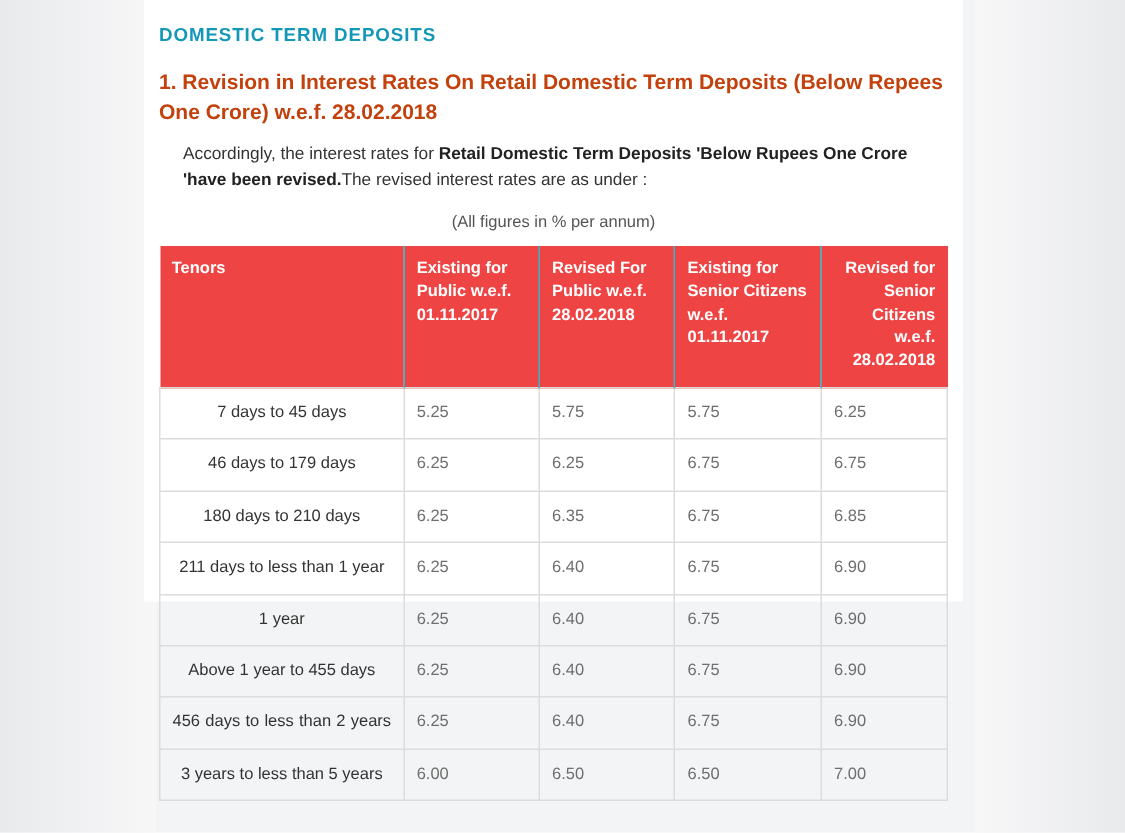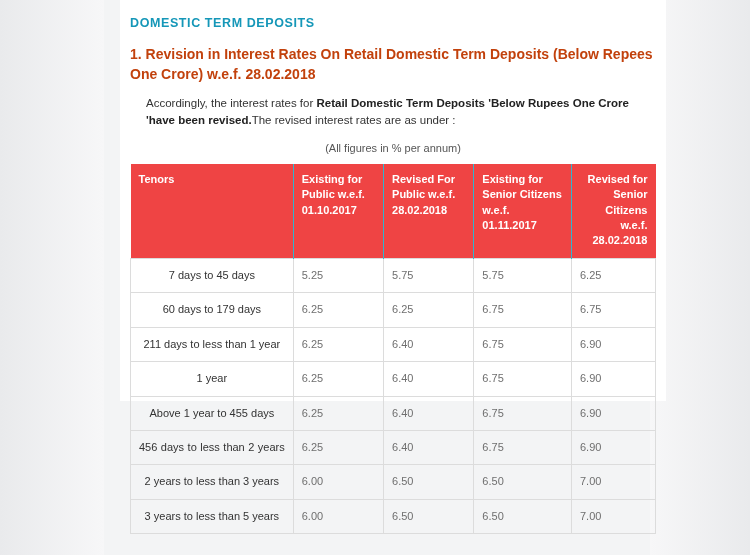--- a/index.html
+++ b/index.html
@@ -15,21 +15,21 @@
   }
   .page {
     position: relative;
     width: 750px;
     height: 555px;
     background: #f3f4f5;
     box-sizing: border-box;
   }
   .sheet {
     position: absolute;
-    left: 120px;
+    left: 96px;
     top: 0;
     width: 546px;
     height: 401px;
     background: #ffffff;
     box-sizing: border-box;
     padding: 12px 10px 0 10px;
   }
   .edge-left {
     position: absolute;
     left: 0; top: 0;
@@ -140,40 +140,47 @@
       <colgroup>
         <col class="col-0">
           <col class="col-1">
           <col class="col-2">
           <col class="col-3">
           <col class="col-4">
       </colgroup>
       <thead>
         <tr>
           <th>Tenors</th>
-          <th>Existing for Public w.e.f. 01.10.2017</th>
+          <th>Existing for Public w.e.f. 01.11.2017</th>
           <th>Revised For Public w.e.f. 28.02.2018</th>
           <th>Existing for Senior Citizens w.e.f. 01.11.2017</th>
           <th>Revised for Senior Citizens w.e.f. 28.02.2018</th>
         </tr>
       </thead>
       <tbody>
         <tr>
           <td class="tenor">7 days to 45 days</td>
           <td class="val">5.25</td>
           <td class="val">5.75</td>
           <td class="val">5.75</td>
           <td class="val">6.25</td>
         </tr>
         <tr>
-          <td class="tenor">60 days to 179 days</td>
-          <td class="val">6.25</td>
-          <td class="val">6.25</td>
-          <td class="val">6.75</td>
-          <td class="val">6.75</td>
+          <td class="tenor">46 days to 179 days</td>
+          <td class="val">6.25</td>
+          <td class="val">6.25</td>
+          <td class="val">6.75</td>
+          <td class="val">6.75</td>
+        </tr>
+        <tr>
+          <td class="tenor">180 days to 210 days</td>
+          <td class="val">6.25</td>
+          <td class="val">6.35</td>
+          <td class="val">6.75</td>
+          <td class="val">6.85</td>
         </tr>
         <tr>
           <td class="tenor">211 days to less than 1 year</td>
           <td class="val">6.25</td>
           <td class="val">6.40</td>
           <td class="val">6.75</td>
           <td class="val">6.90</td>
         </tr>
         <tr>
           <td class="tenor">1 year</td>
@@ -188,27 +195,20 @@
           <td class="val">6.40</td>
           <td class="val">6.75</td>
           <td class="val">6.90</td>
         </tr>
         <tr>
           <td class="tenor justified">456 days to less than 2 years</td>
           <td class="val">6.25</td>
           <td class="val">6.40</td>
           <td class="val">6.75</td>
           <td class="val">6.90</td>
-        </tr>
-        <tr>
-          <td class="tenor">2 years to less than 3 years</td>
-          <td class="val">6.00</td>
-          <td class="val">6.50</td>
-          <td class="val">6.50</td>
-          <td class="val">7.00</td>
         </tr>
         <tr>
           <td class="tenor">3 years to less than 5 years</td>
           <td class="val">6.00</td>
           <td class="val">6.50</td>
           <td class="val">6.50</td>
           <td class="val">7.00</td>
         </tr>
 
       </tbody>

